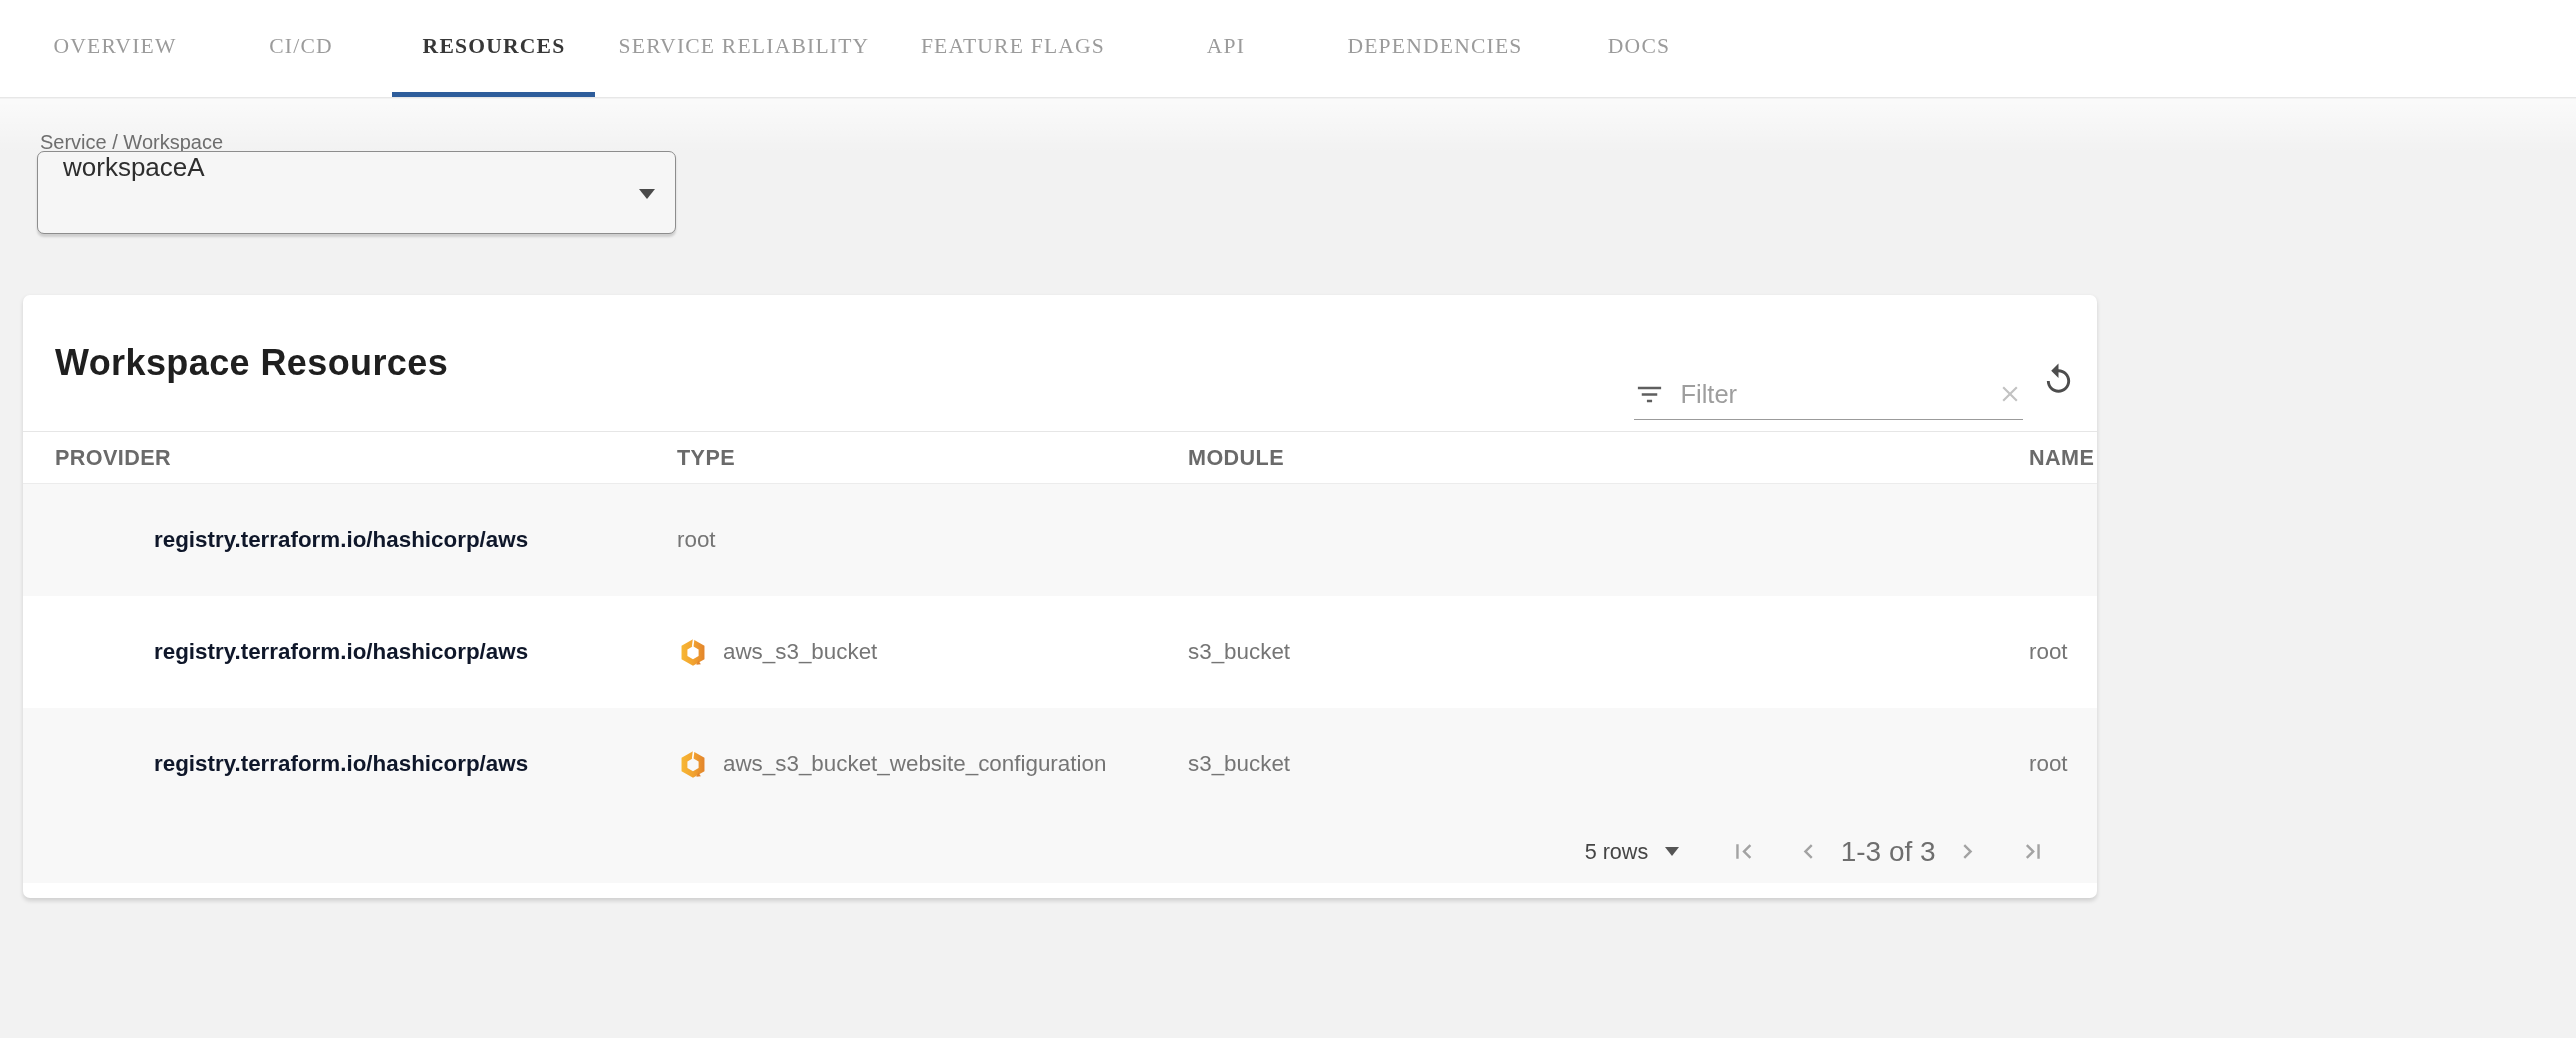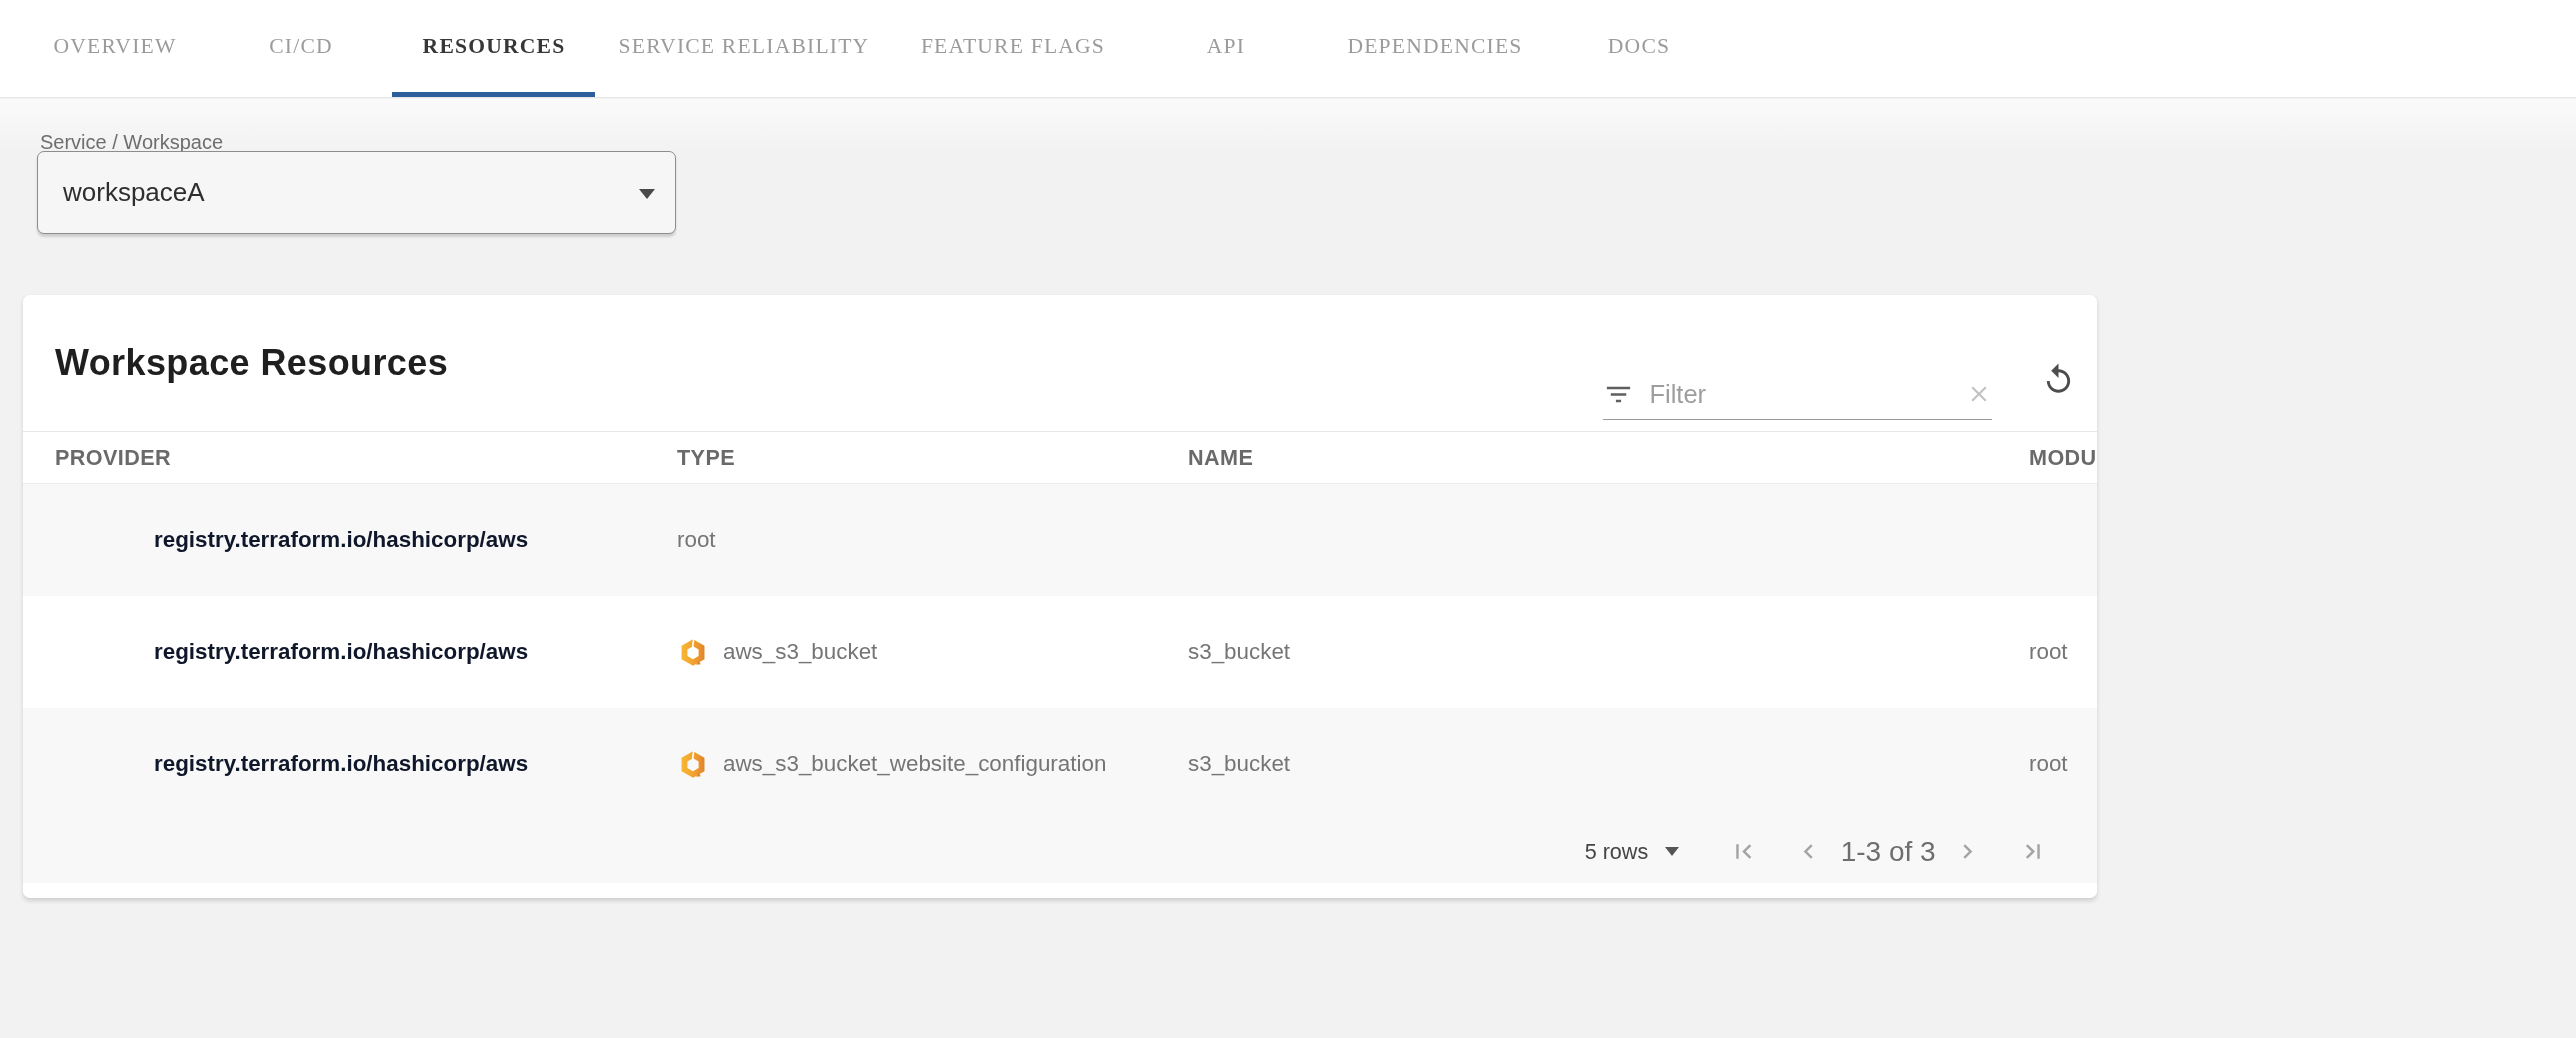--- a/index.html
+++ b/index.html
@@ -18,36 +18,36 @@
 
   
   .main { position:absolute; left:0; top:99px; width:2576px; height:939px; background:#f2f2f2; }
   .main::before { content:""; position:absolute; left:0; top:0; width:100%; height:54px;
                   background:linear-gradient(rgba(255,255,255,.65), rgba(255,255,255,0)); }
 
   .select-label { position:absolute; left:40px; top:32px; font-size:20px; color:#6e6e6e; }
   .workspace-select { position:absolute; left:37px; top:52px; width:639px; height:83px;
                       background:#f6f6f6; border:1.5px solid #8d8d8d; border-radius:7px;
                       box-shadow:0 2.3px 2.3px rgba(0,0,0,.15);
-                      display:flex; align-items:center; cursor:pointer; }
+                      display:flex; cursor:pointer; }
   .workspace-select .value { margin-left:25px; font-size:26px; color:#2e2e2e; }
   .select-arrow { position:absolute; right:20px; top:50%; margin-top:-3.9px;
                   width:0; height:0; border-left:8.5px solid transparent;
                   border-right:8.5px solid transparent; border-top:10px solid #4a4a4a; }
 
   
   .card { position:absolute; left:23px; top:196px; width:2074px; height:603px;
           background:#ffffff; border-radius:7px; box-shadow:0 2.3px 4.6px rgba(0,0,0,.14);
           overflow:hidden; }
 
   .card-header { position:relative; height:137px; border-bottom:1.5px solid #e6e6e6; }
   .card-title { position:absolute; left:32px; top:50%; transform:translateY(-50%);
                 font-size:36px; font-weight:700; color:#1f1f1f; letter-spacing:0.4px; }
 
-  .filter-box { position:absolute; right:105px; top:74px; width:389px; height:51px;
+  .filter-box { position:absolute; right:74px; top:74px; width:389px; height:51px;
                 border-bottom:1.5px solid #9b9b9b; display:flex; align-items:center; }
   .filter-box svg.flt { flex:0 0 auto; margin-right:15.4px; }
   .filter-input { flex:1 1 auto; border:none; outline:none; background:transparent;
                   font-size:25.5px; color:#424242; min-width:0;
                   font-family:"Liberation Sans","DejaVu Sans",sans-serif; }
   .filter-input::placeholder { color:#9e9e9e; opacity:1; }
   .clear-btn { flex:0 0 auto; cursor:pointer; display:flex; align-items:center; }
   .refresh-btn { position:absolute; right:14px; top:60px; width:49px; height:49px;
                  display:flex; align-items:center; justify-content:center; cursor:pointer; }
 
@@ -122,22 +122,22 @@
       <div class="refresh-btn">
         <svg width="35" height="35" viewBox="0 0 24 24">
           <path fill="#4d4d4d" d="M12 5V1L7 6l5 5V7c3.31 0 6 2.69 6 6s-2.69 6-6 6-6-2.69-6-6H4c0 4.42 3.58 8 8 8s8-3.58 8-8-3.58-8-8-8z"></path>
         </svg>
       </div>
     </div>
 
     <div class="t-head">
       <div class="hcell h-provider">PROVIDER</div>
       <div class="hcell">TYPE</div>
+      <div class="hcell">MODULE</div>
       <div class="hcell">NAME</div>
-      <div class="hcell">MODULE</div>
     </div>
 
     <div>
 
         <div class="t-row">
           <div class="cell c-provider">
             <a class="provider-link">registry.terraform.io/hashicorp/aws</a>
           </div>
           <div class="cell c-module">
             <span>root</span>

